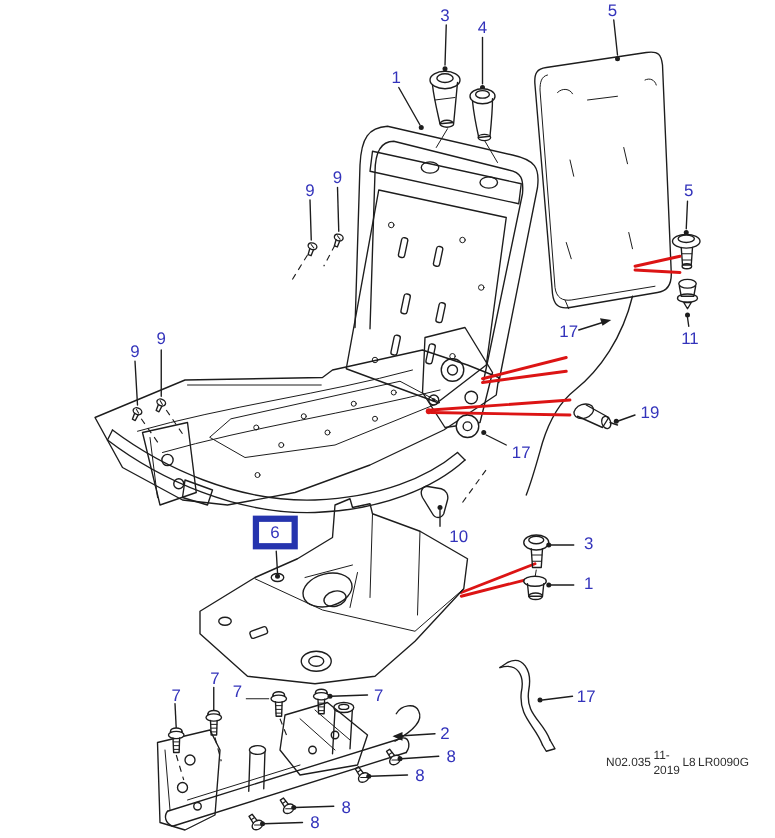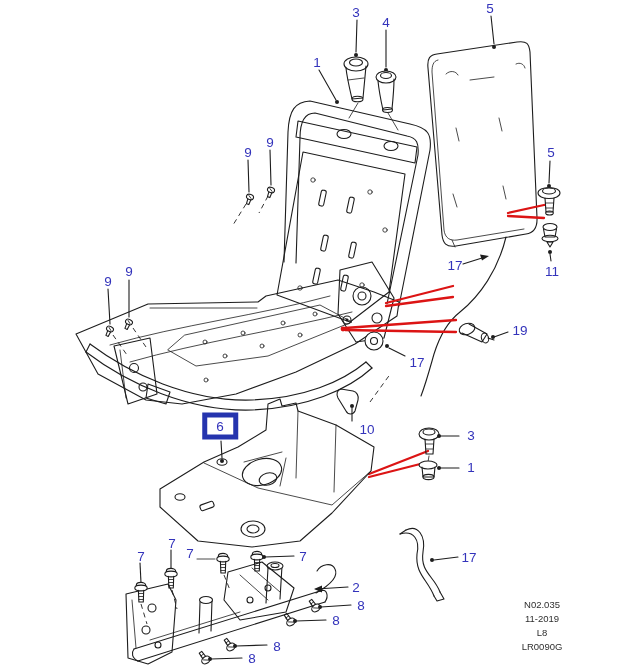--- a/index.html
+++ b/index.html
@@ -10,21 +10,21 @@
   .thin{stroke-width:0.8;}
   .wf{fill:#ffffff;}
   .dash{fill:none;stroke:#1d1d1d;stroke-width:0.9;stroke-dasharray:5 4;}
   .dotf{fill:#1d1d1d;stroke:none;}
   .red{fill:none;stroke:#dc1414;stroke-width:2.3;stroke-linecap:round;}
   .redf{fill:#dc1414;stroke:none;}
   .callout{position:absolute;transform:translate(-50%,-50%);font-size:13.5px;
            color:#3333bb;white-space:nowrap;cursor:pointer;}
   .callout.boxed{border:5px solid #2534ae;background:#fff;padding:0 9px;line-height:17px;}
   .footer{position:absolute;left:542px;top:599px;transform:translateX(-50%);
-          display:flex;flex-direction:column;align-items:center;gap:2px;
+          display:flex;align-items:center;gap:2px;
           font-size:9.5px;line-height:12px;color:#2e2e2e;text-align:left;}
 </style>
 </head>
 <body>
 
 <div class="stage">
 
 <svg width="620" height="670" viewBox="0 0 620 670">
   <defs>
     <g id="scr8">

